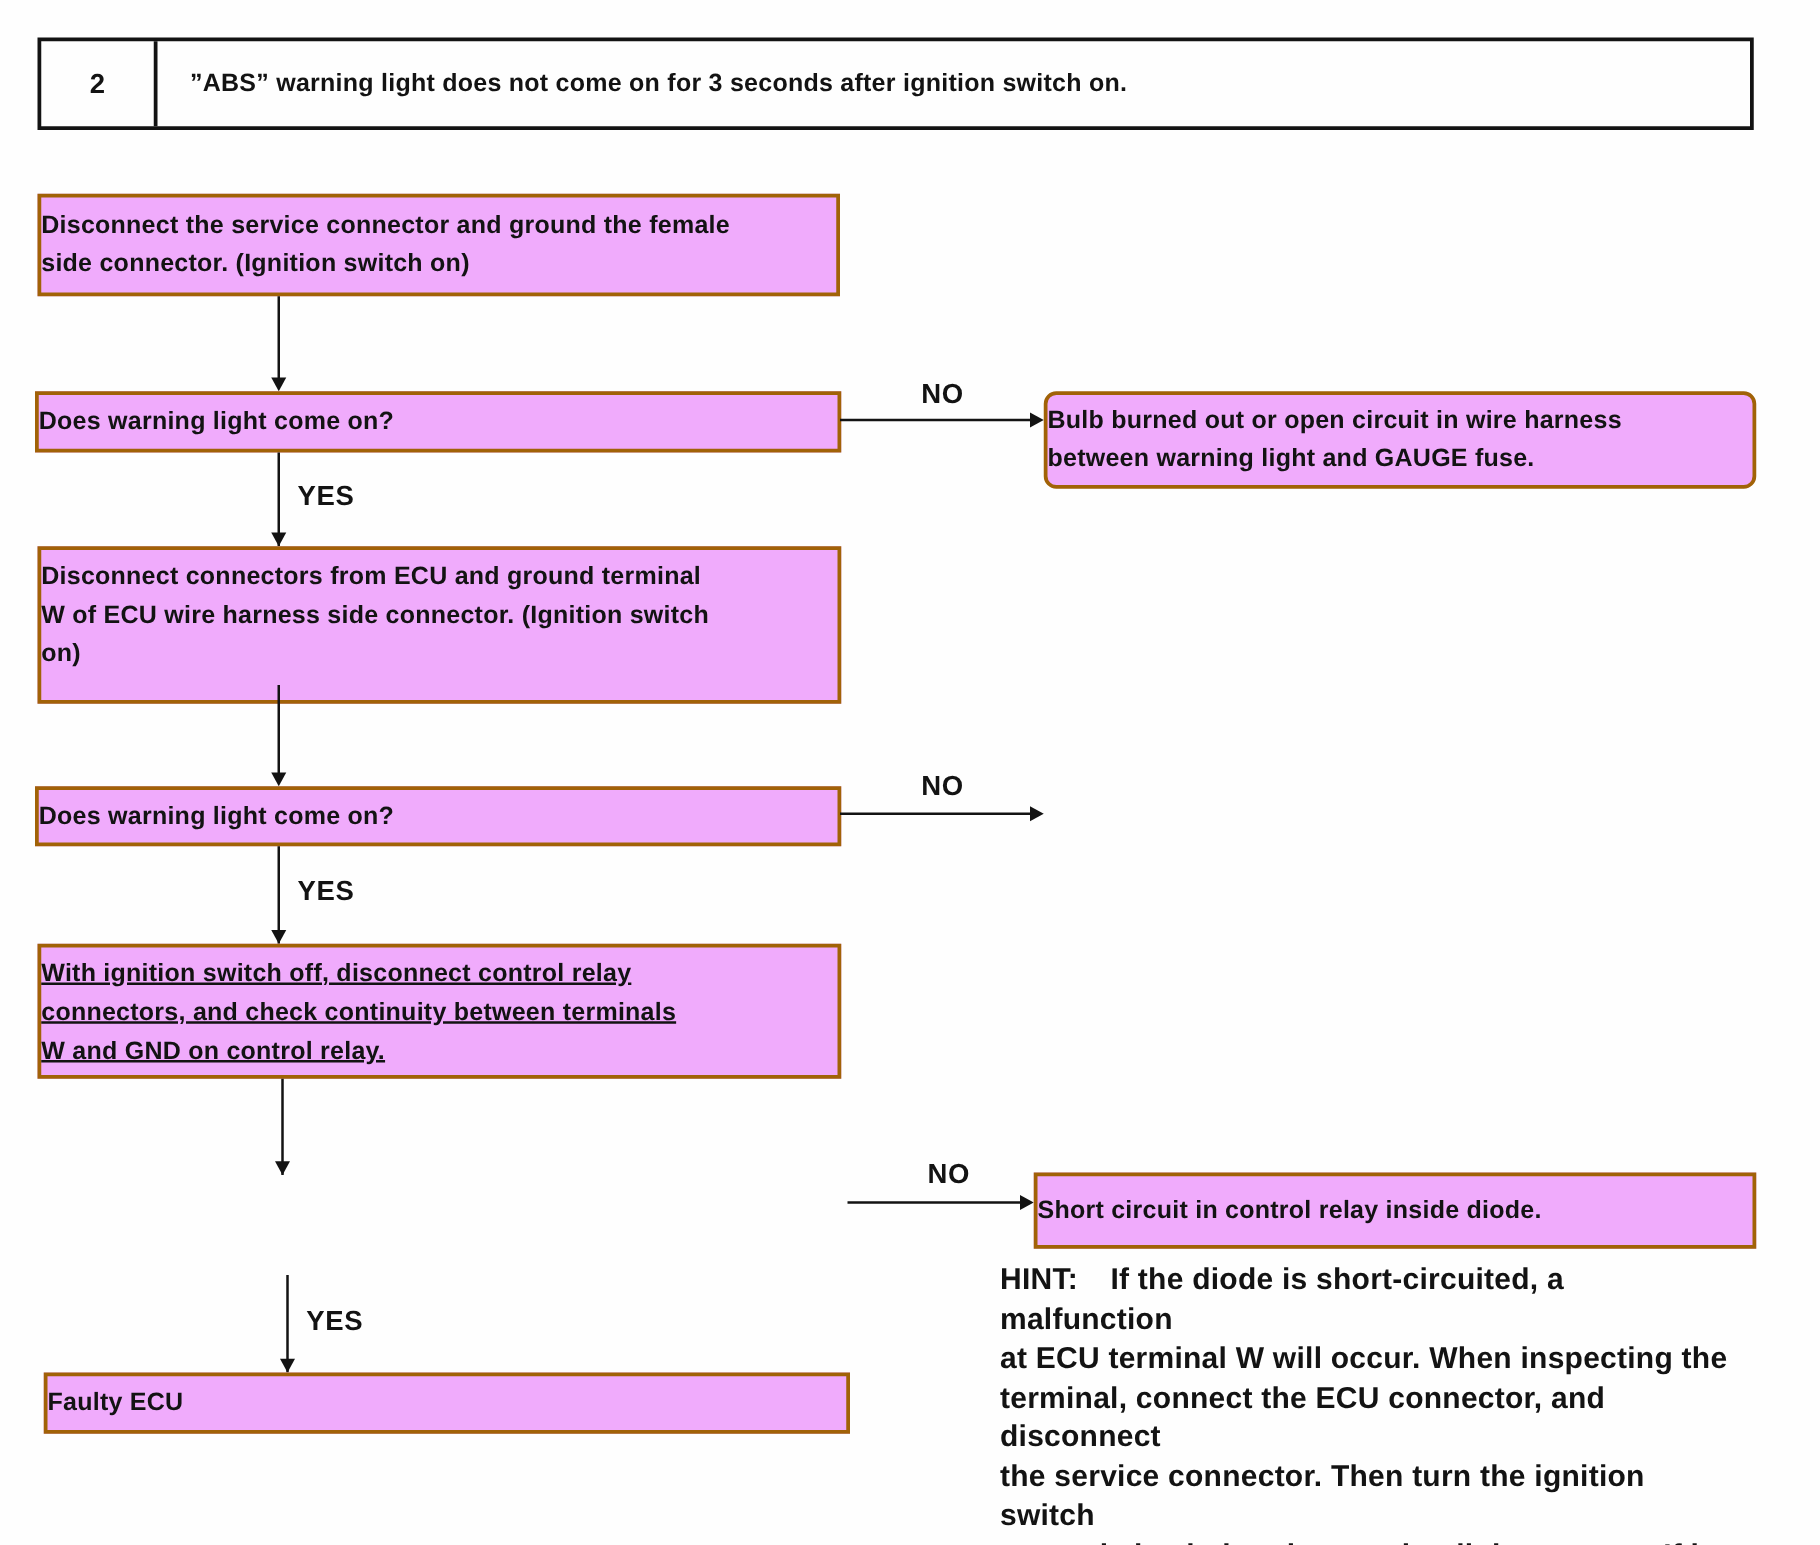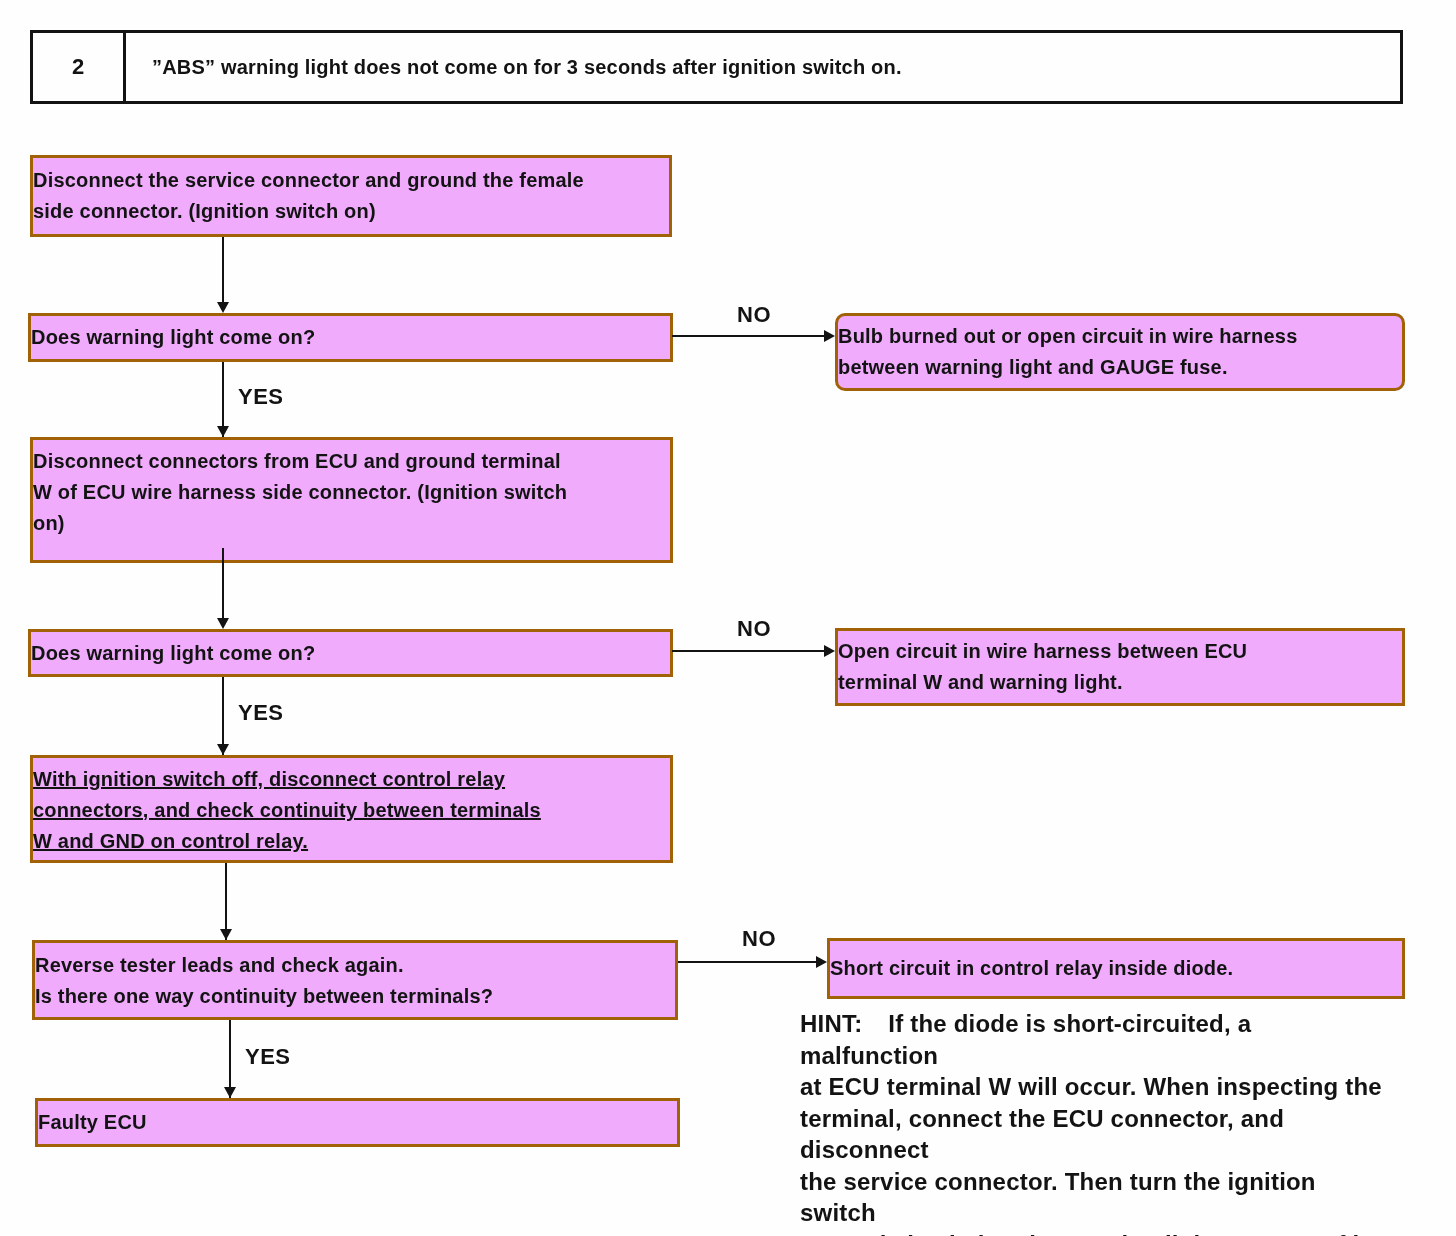--- a/index.html
+++ b/index.html
@@ -134,36 +134,32 @@
 on)</div>
 
   <div class="vline" style="left:222px; top:548px; height:78px;"></div>
   <div class="arrow-down" style="left:217px; top:618px;"></div>
 
   <div class="box center-v" style="left:28px; top:629px; width:645px; height:48px;">Does warning light come on?</div>
 
   <div class="branch-label" style="left:737px; top:616px;">NO</div>
   <div class="hline" style="left:672px; top:650px; width:153px;"></div>
   <div class="arrow-right" style="left:824px; top:645px;"></div>
-  <div class="box" style="left:835px; top:628px; width:570px; height:78px; padding-top:5px;">Open circuit in wire harness between ECU
-terminal W and warning light.</div>
 
   <div class="vline" style="left:222px; top:677px; height:78px;"></div>
   <div class="branch-label" style="left:238px; top:700px;">YES</div>
   <div class="arrow-down" style="left:217px; top:744px;"></div>
 
   <div class="box" style="left:30px; top:755px; width:643px; height:108px; padding-top:6px;text-decoration:underline;">With ignition switch off, disconnect control relay
 connectors, and check continuity between terminals
 W and GND on control relay.</div>
 
   <div class="vline" style="left:225px; top:863px; height:77px;"></div>
   <div class="arrow-down" style="left:220px; top:929px;"></div>
 
-  <div class="box" style="left:32px; top:940px; width:646px; height:80px; padding-top:7px;">Reverse tester leads and check again.
-Is there one way continuity between terminals?</div>
 
   <div class="branch-label" style="left:742px; top:926px;">NO</div>
   <div class="hline" style="left:678px; top:961px; width:139px;"></div>
   <div class="arrow-right" style="left:816px; top:956px;"></div>
   <div class="box center-v" style="left:827px; top:938px; width:578px; height:61px;">Short circuit in control relay inside diode.</div>
 
   <div class="hint"><span class="hint-label">HINT:</span><span>If the diode is short-circuited, a malfunction
 at ECU terminal W will occur. When inspecting the
 terminal, connect the ECU connector, and disconnect
 the service connector. Then turn the ignition switch

